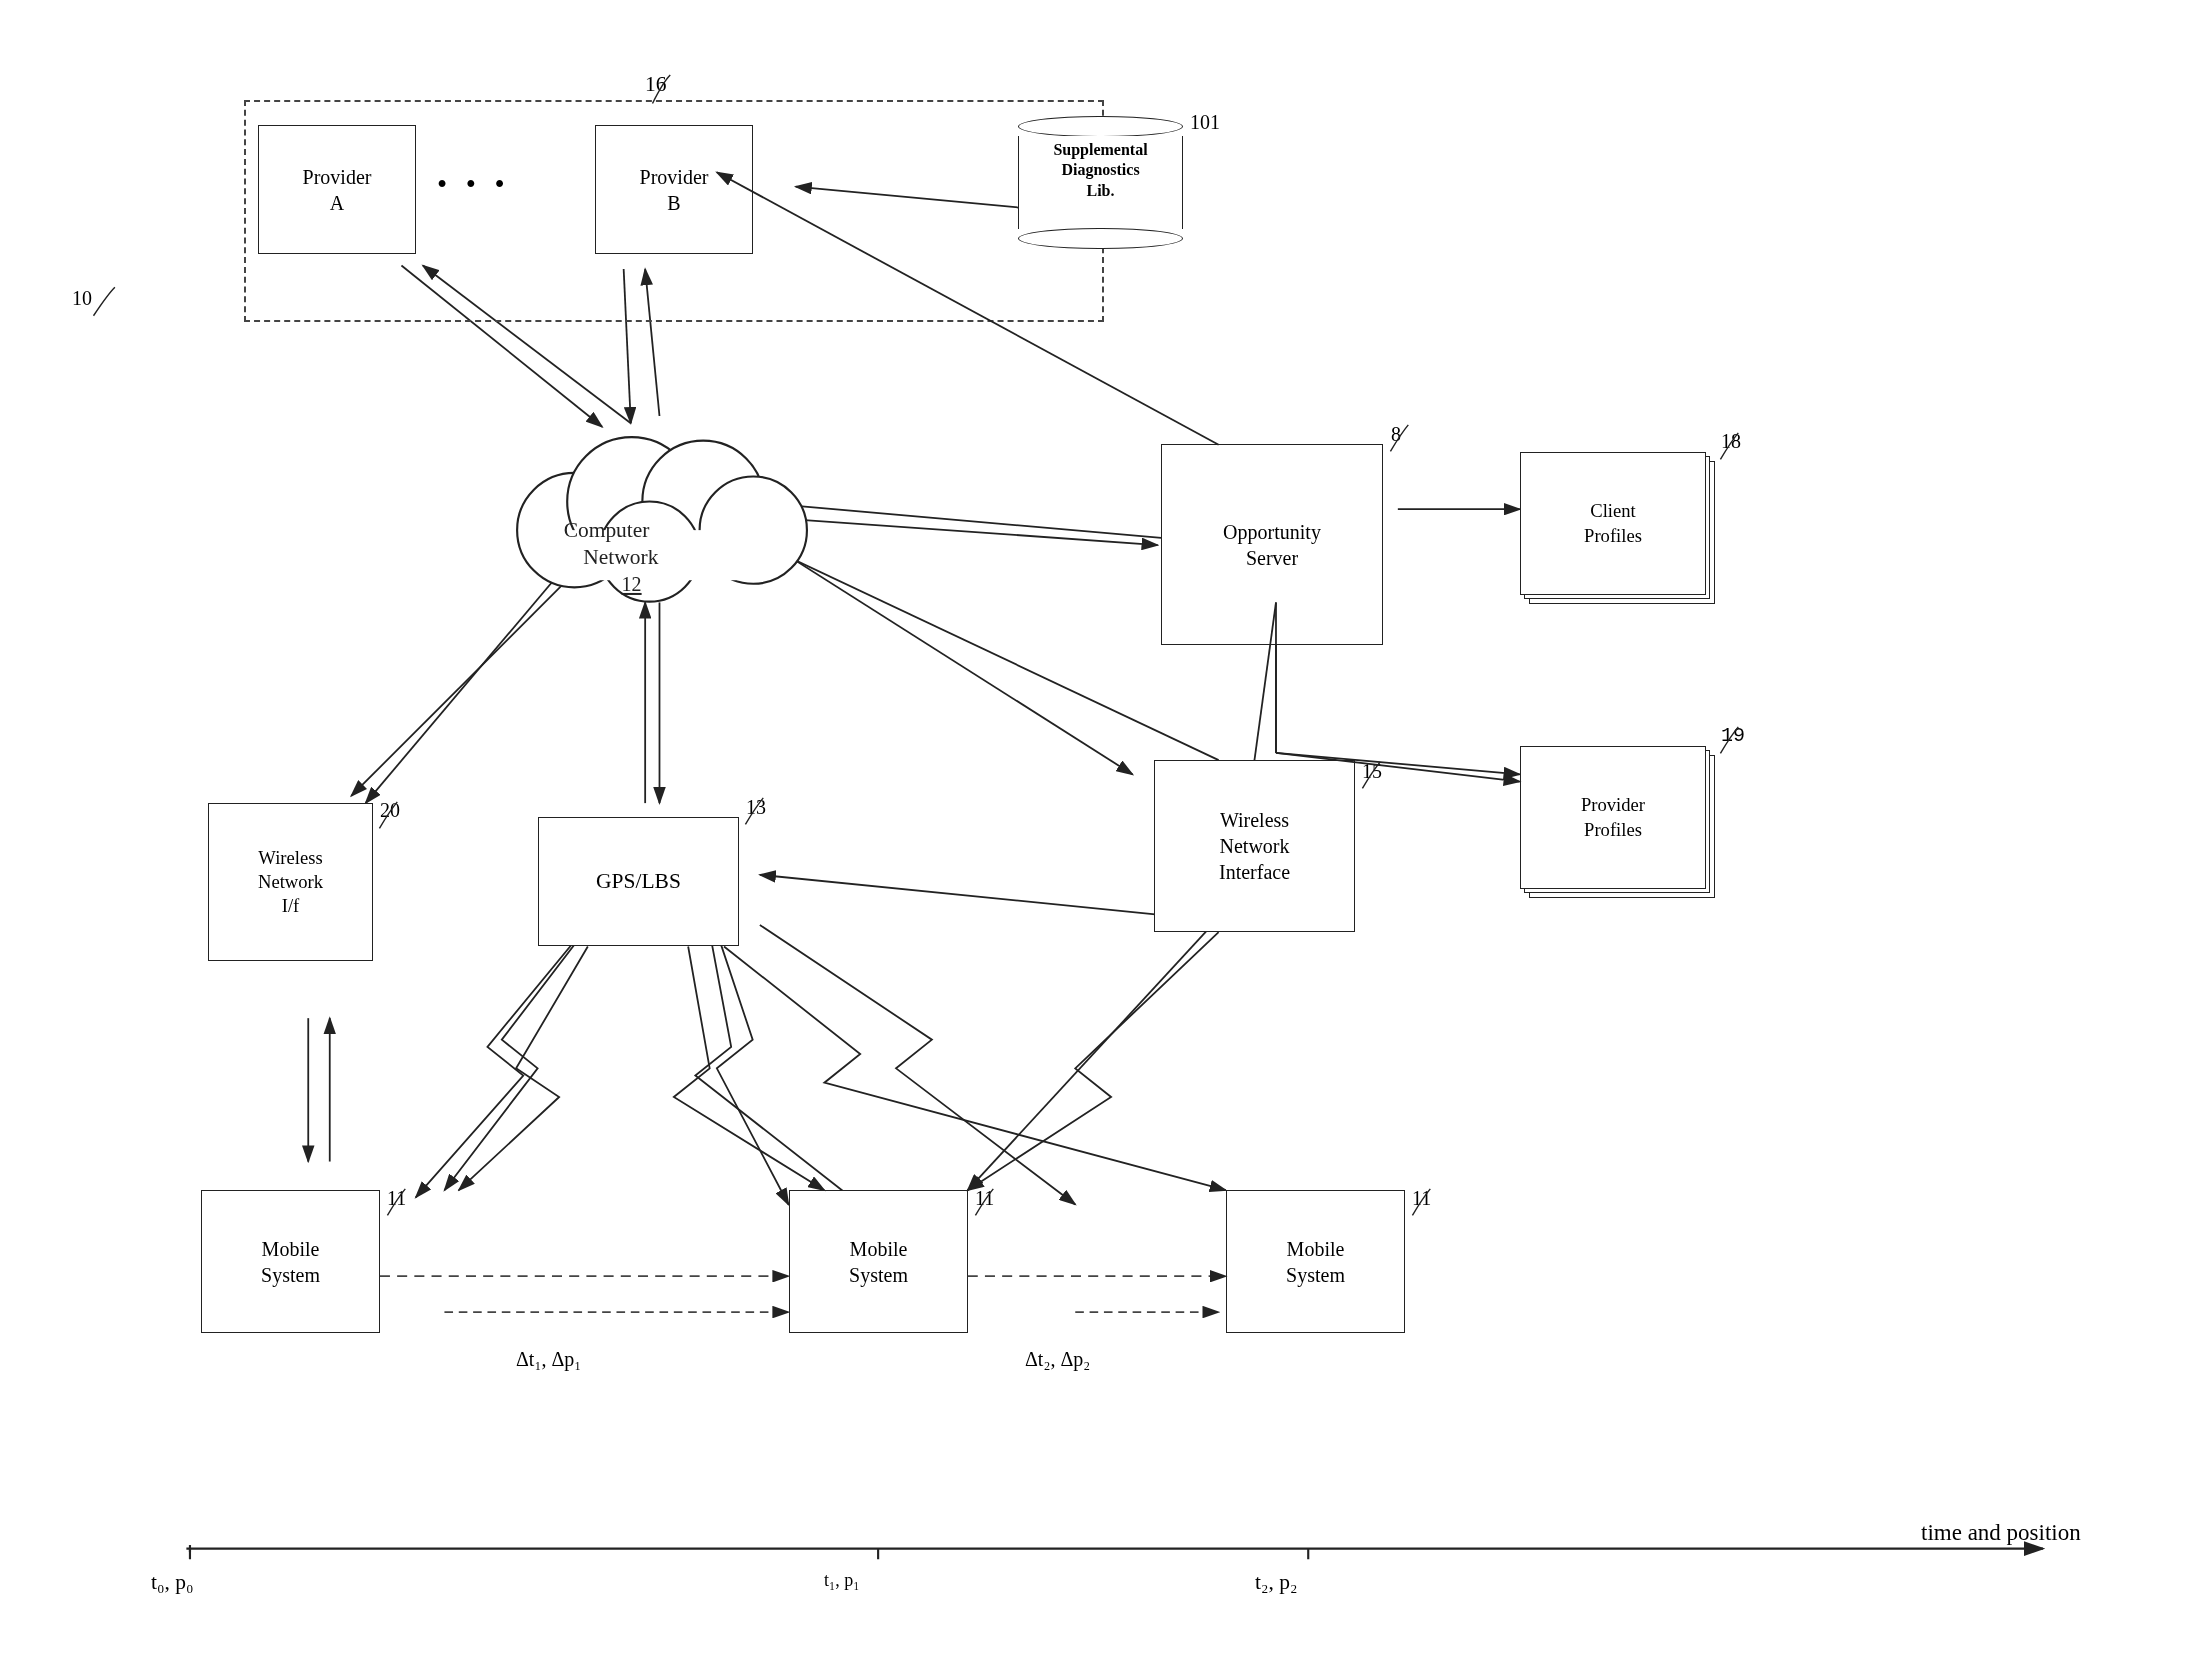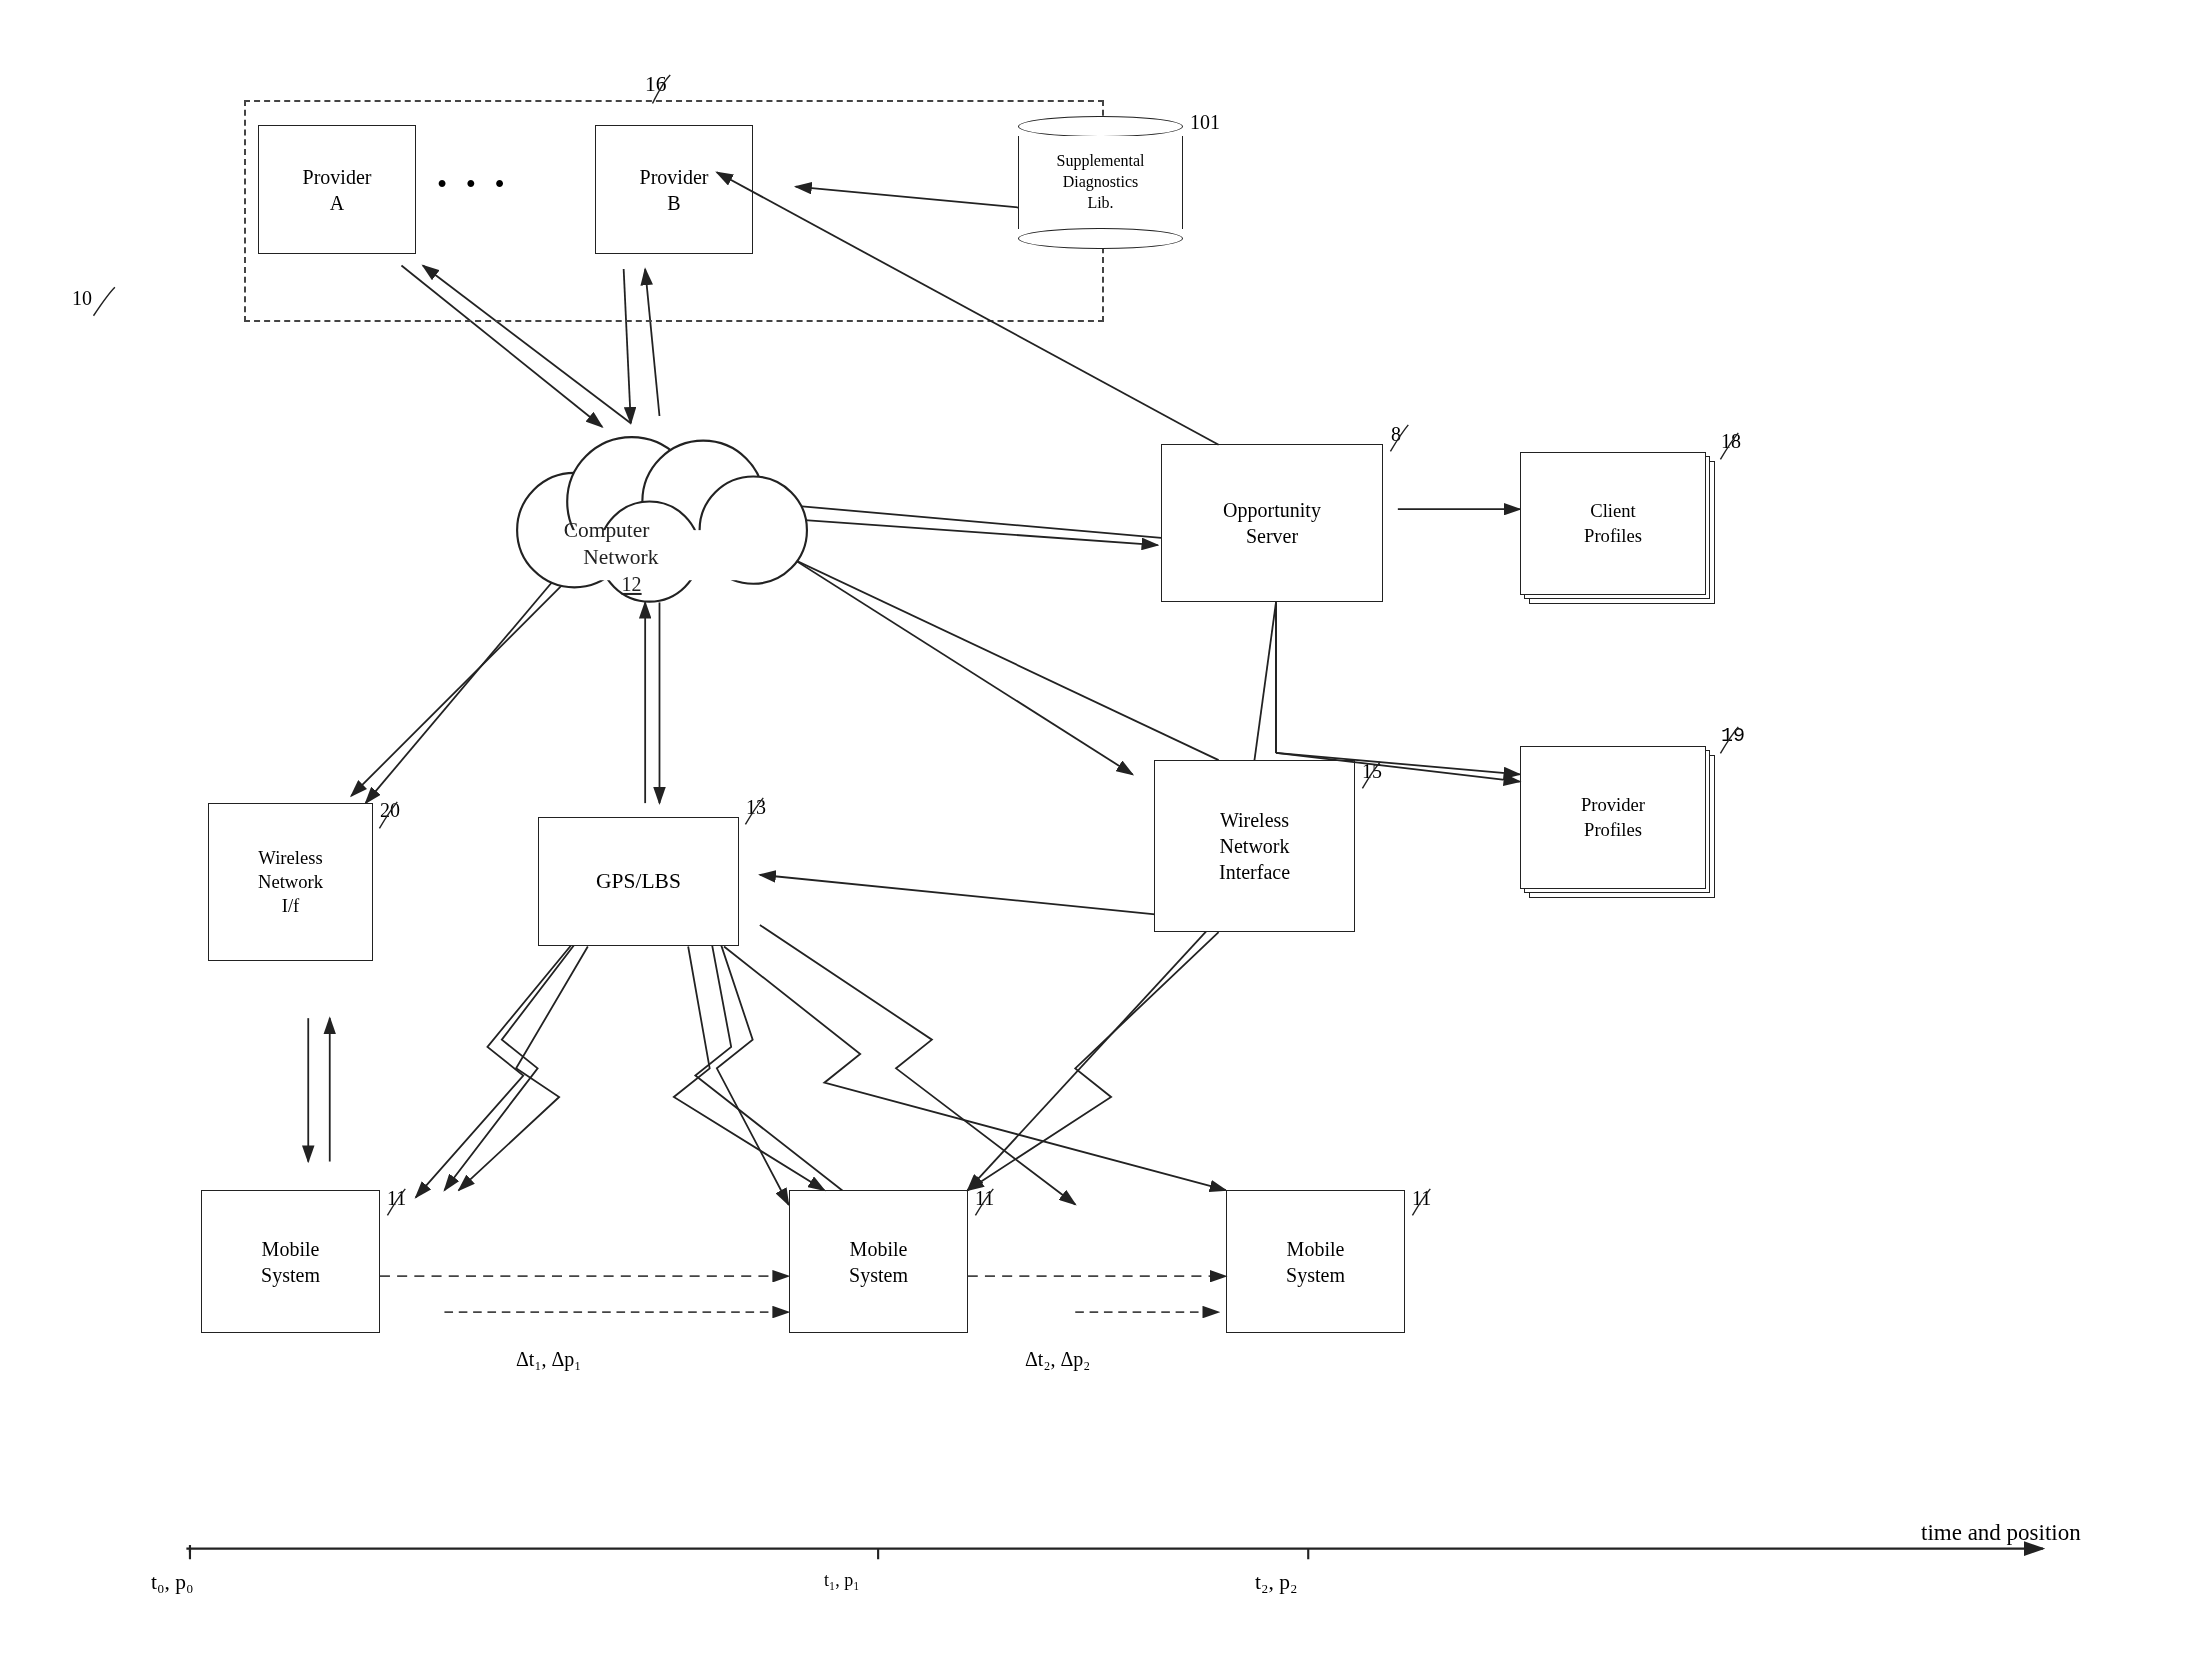--- a/index.html
+++ b/index.html
@@ -90,26 +90,27 @@
       flex-direction: column;
       align-items: center;
       justify-content: center;
     }
     .cylinder-body {
       width: 100%;
       background: #fff;
       border-left: 1.4px solid #222;
       border-right: 1.4px solid #222;
       display: flex;
-      align-items: center;
+      align-items: flex-start;
       justify-content: center;
       text-align: center;
       font-size: 17px;
       line-height: 1.3;
       padding: 3.6px;
+      font-weight: bold;
     }
     .cylinder-top {
       width: 100%;
       height: 21.5px;
       border: 1.4px solid #222;
       border-radius: 50%;
       background: #fff;
       margin-bottom: -1.4px;
     }
     .cylinder-bottom {
@@ -257,21 +258,21 @@
         <circle cx="225" cy="230" r="70"></circle>
         <rect x="105" y="200" width="260" height="70" stroke="none" fill="#fff"></rect>
       </g>
       <text x="165" y="210" font-family="Times New Roman" font-size="30" fill="#222" text-anchor="middle">Computer</text>
       <text x="185" y="248" font-family="Times New Roman" font-size="30" fill="#222" text-anchor="middle">Network</text>
 
       <text x="200" y="285" font-family="Times New Roman" font-size="28" fill="#222" text-anchor="middle" text-decoration="underline">12</text>
     </svg>
   </div>
 
-  <div class="box" style="left:1161px; top:444px; width:222px; height:158px;">
+  <div class="box" style="left:1161px; top:444px; width:222px; height:201px;">
     <span style="white-space:pre-line;">Opportunity
 Server</span>
   </div>
 
   <div class="label" style="left:1391px; top:423px; font-size:20px;">
     <span>8</span>
   </div>
   <svg style="position:absolute;left:1369px;top:419px;" width="50" height="36" viewBox="0 0 70 50">
     <path d="M 30 45 Q 45 20 55 8" stroke="#222" stroke-width="2" fill="none"></path>
   </svg>

